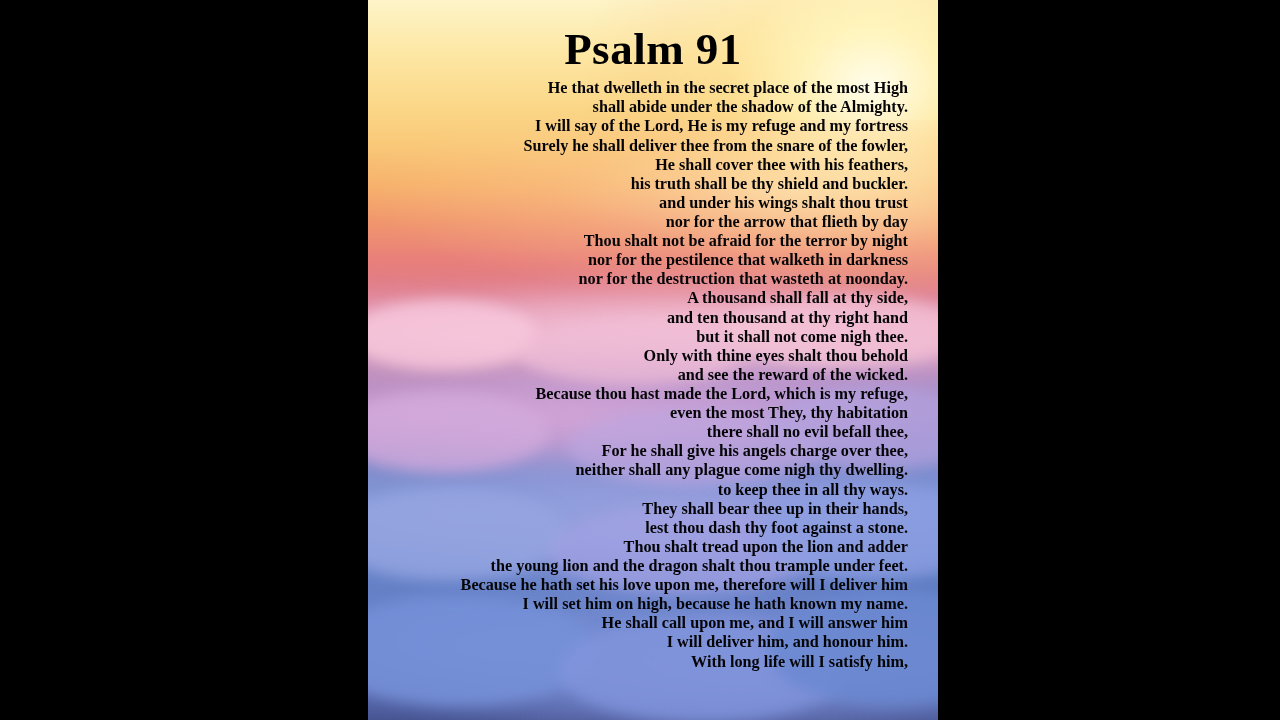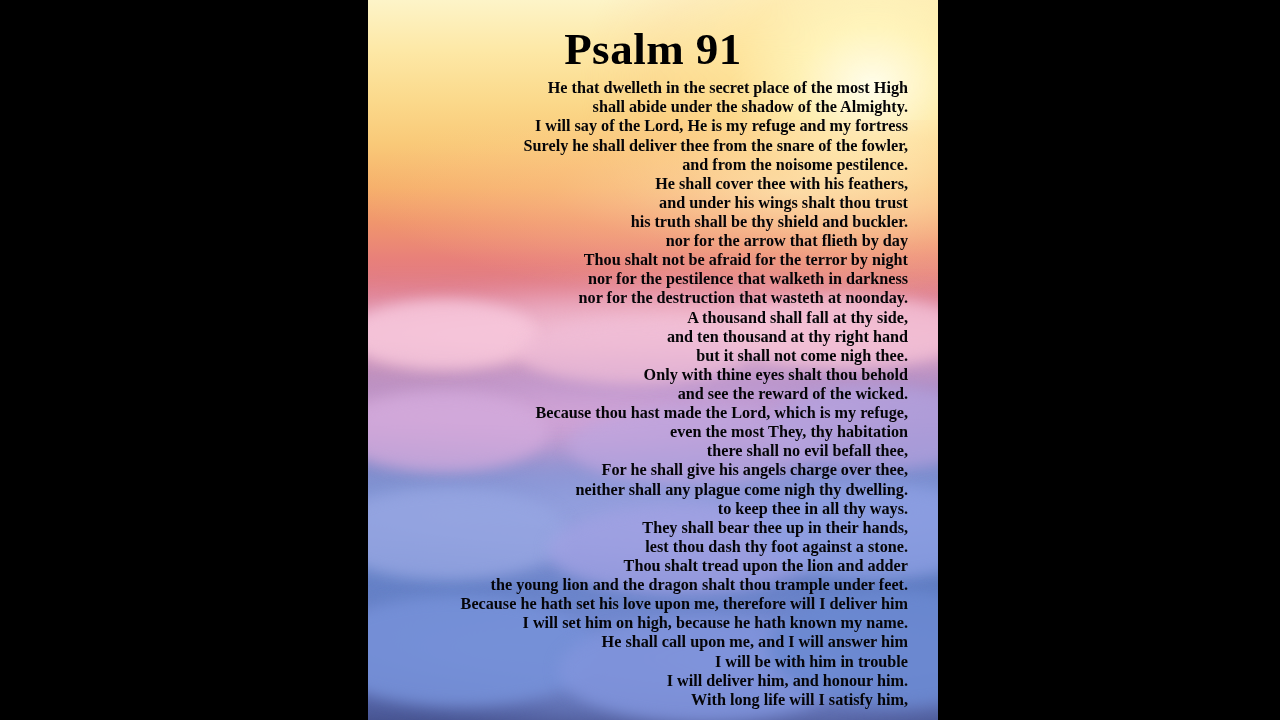--- a/index.html
+++ b/index.html
@@ -190,24 +190,23 @@
       <div class="puff" style="left:400px; top:590px; width:250px; height:116px; background:rgba(106,136,208,0.86);"></div>
     </div>
 
     <div class="content">
       <h1 class="poster-title">Psalm 91</h1>
       <div class="verses">
         <span class="verse-line">He that dwelleth in the secret place of the most High</span>
         <span class="verse-line">shall abide under the shadow of the Almighty.</span>
         <span class="verse-line">I will say of the Lord, He is my refuge and my fortress</span>
         <span class="verse-line">Surely he shall deliver thee from the snare of the fowler,</span>
-        <span class="verse-line">and from the noisome pestilence.</span>
         <span class="verse-line">He shall cover thee with his feathers,</span>
+        <span class="verse-line">his truth shall be thy shield and buckler.</span>
         <span class="verse-line">and under his wings shalt thou trust</span>
-        <span class="verse-line">his truth shall be thy shield and buckler.</span>
         <span class="verse-line">nor for the arrow that flieth by day</span>
         <span class="verse-line">Thou shalt not be afraid for the terror by night</span>
         <span class="verse-line">nor for the pestilence that walketh in darkness</span>
         <span class="verse-line">nor for the destruction that wasteth at noonday.</span>
         <span class="verse-line">A thousand shall fall at thy side,</span>
         <span class="verse-line">and ten thousand at thy right hand</span>
         <span class="verse-line">but it shall not come nigh thee.</span>
         <span class="verse-line">Only with thine eyes shalt thou behold</span>
         <span class="verse-line">and see the reward of the wicked.</span>
         <span class="verse-line">Because thou hast made the Lord, which is my refuge,</span>
@@ -216,21 +215,20 @@
         <span class="verse-line">For he shall give his angels charge over thee,</span>
         <span class="verse-line">neither shall any plague come nigh thy dwelling.</span>
         <span class="verse-line">to keep thee in all thy ways.</span>
         <span class="verse-line">They shall bear thee up in their hands,</span>
         <span class="verse-line">lest thou dash thy foot against a stone.</span>
         <span class="verse-line">Thou shalt tread upon the lion and adder</span>
         <span class="verse-line">the young lion and the dragon shalt thou trample under feet.</span>
         <span class="verse-line">Because he hath set his love upon me, therefore will I deliver him</span>
         <span class="verse-line">I will set him on high, because he hath known my name.</span>
         <span class="verse-line">He shall call upon me, and I will answer him</span>
-        <span class="verse-line">I will be with him in trouble</span>
         <span class="verse-line">I will deliver him, and honour him.</span>
         <span class="verse-line">With long life will I satisfy him,</span>
 
       </div>
     </div>
 
   </div>
 
   <div class="letterbox-left" style="position:absolute; left:0; top:0; width:368px; height:720px; background:#000;"></div>
   <div class="letterbox-right" style="position:absolute; left:938px; top:0; width:342px; height:720px; background:#000;"></div>

